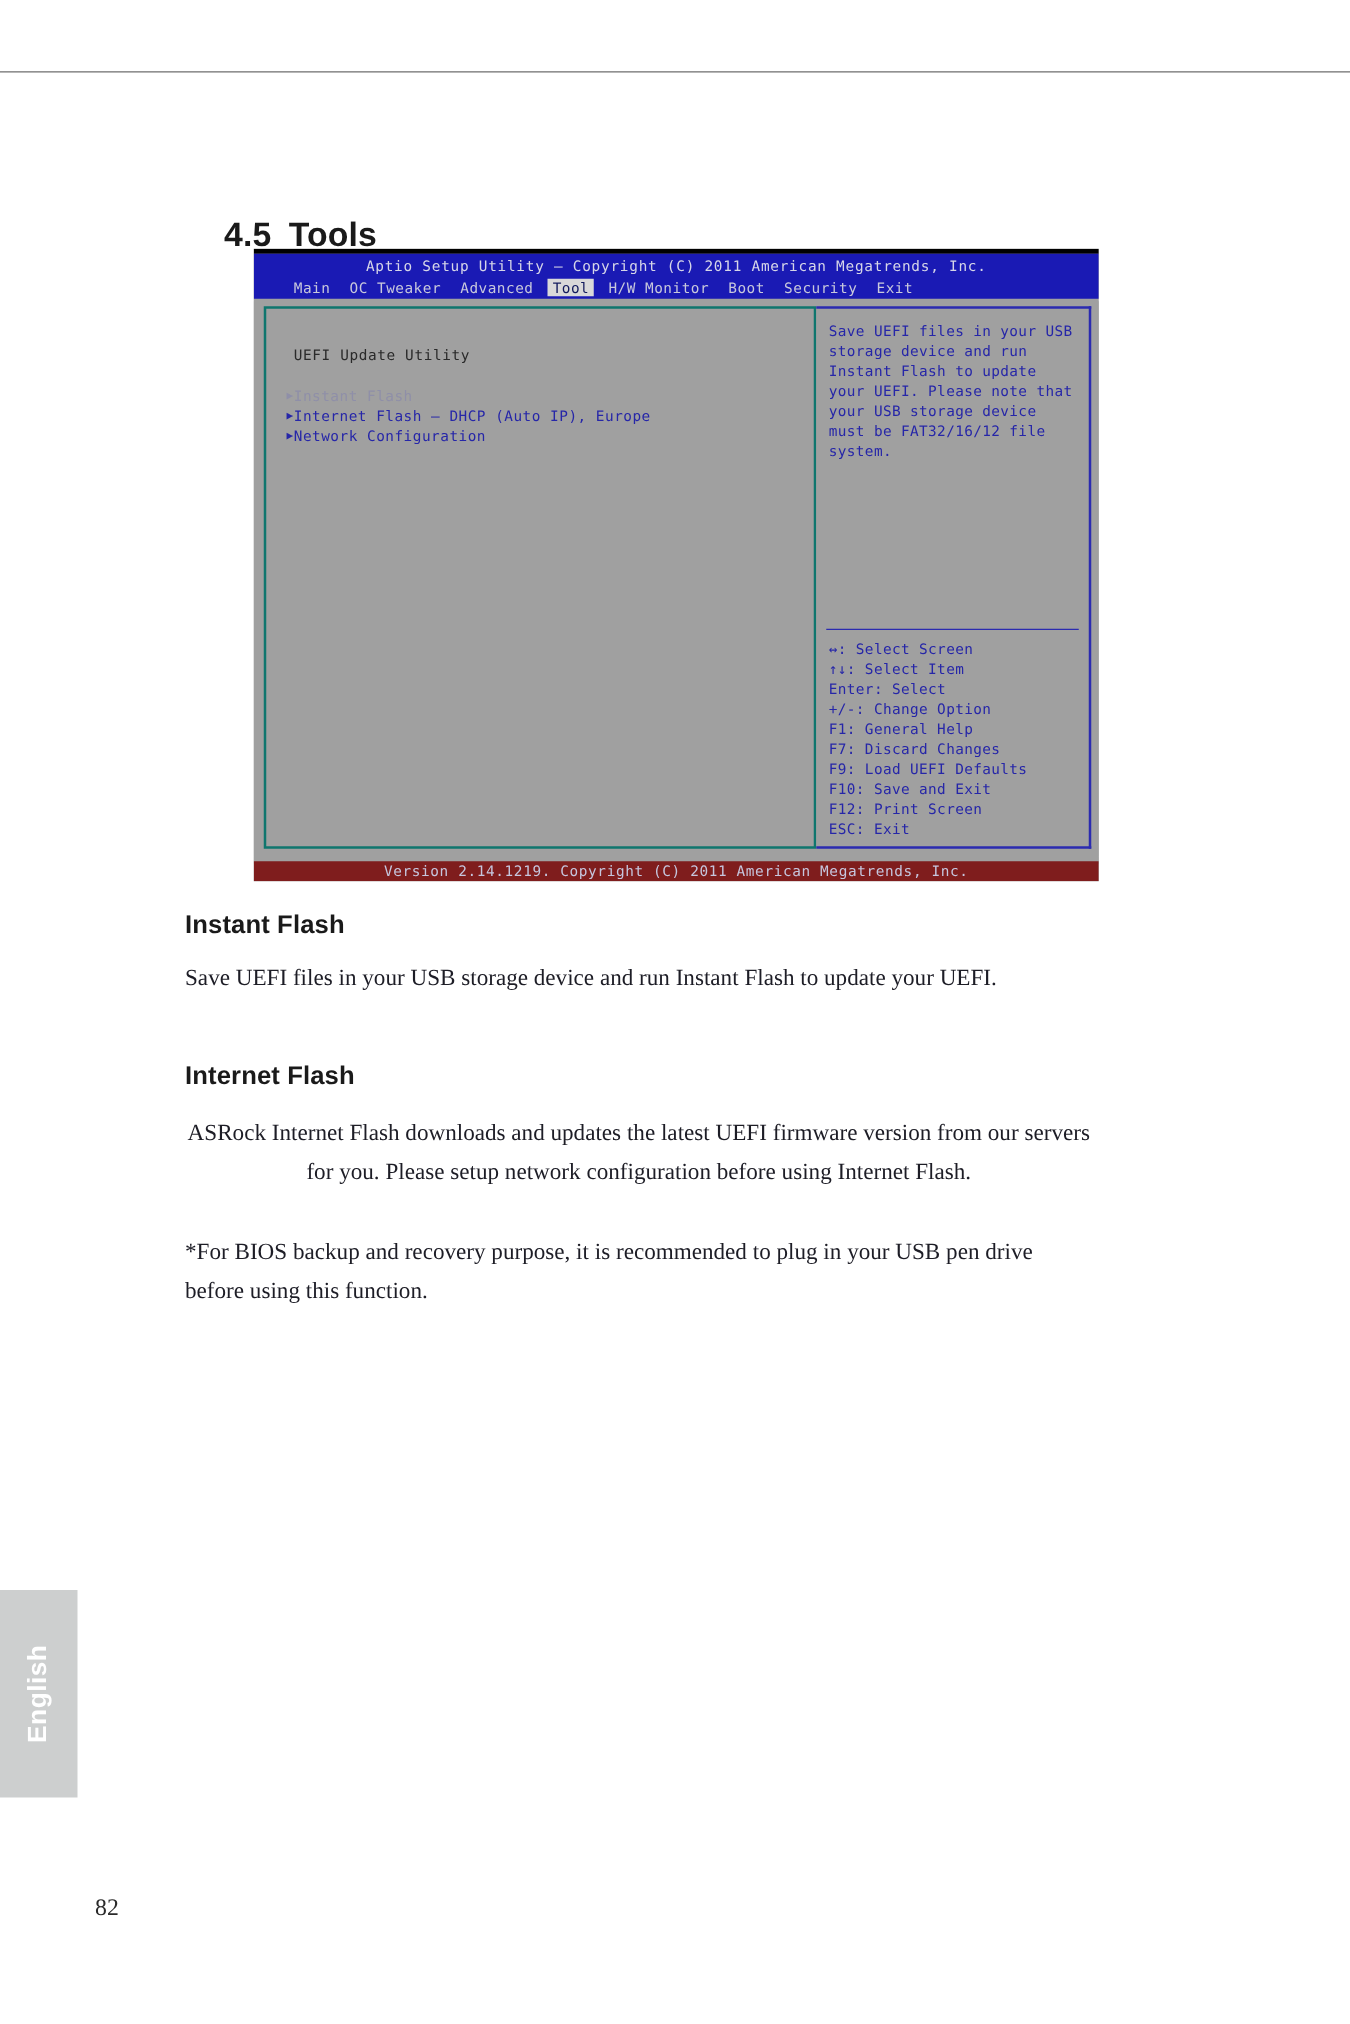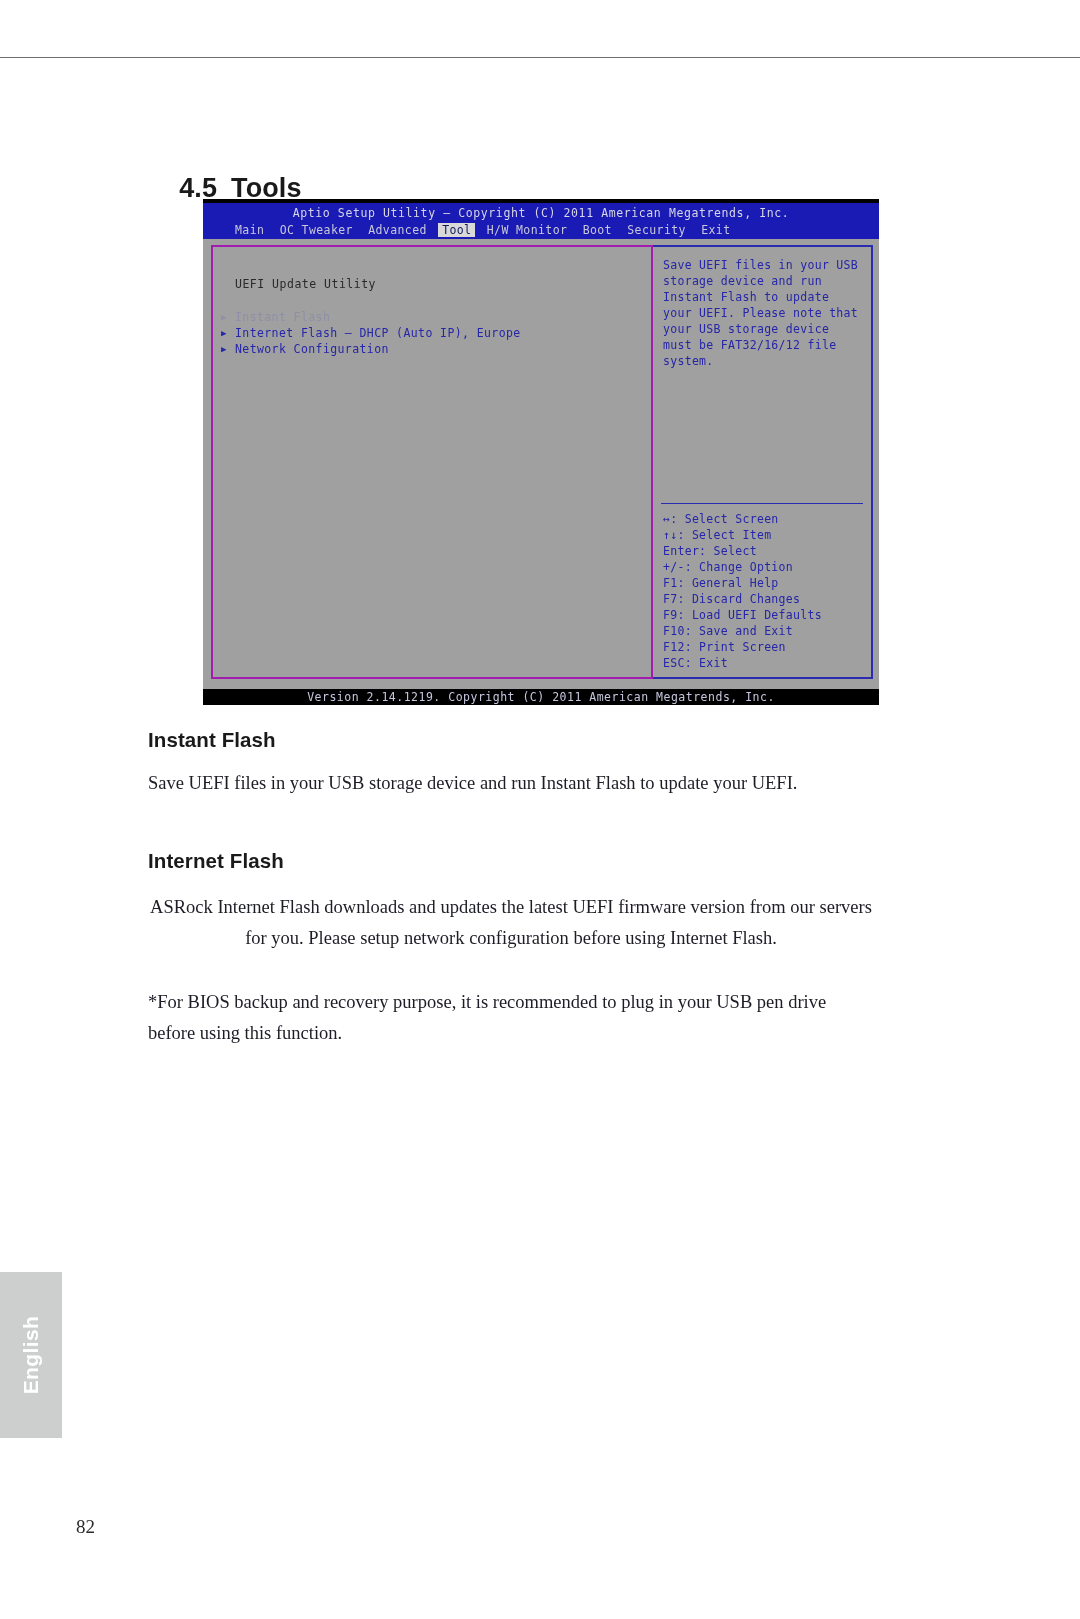--- a/index.html
+++ b/index.html
@@ -96,23 +96,24 @@
     left: 0; top: 42px;
     width: 676px;
     height: 444px;
     background: #a0a0a0;
   }
   .panel-left {
     position: absolute;
     left: 8px; top: 4px;
     width: 442px;
     height: 434px;
-    border: 2px solid #a21caf;
+    border: 2px solid #0f766e;
     box-sizing: border-box;
     background: #a0a0a0;
+    text-align: right;
   }
   .panel-right {
     position: absolute;
     left: 450px; top: 4px;
     width: 220px;
     height: 434px;
     border: 2px solid #2b2bb0;
     border-left: none;
     box-sizing: border-box;
     background: #a0a0a0;
@@ -187,21 +188,21 @@
   .bios-footer-sep {
     position: absolute;
     left: 0; top: 486px;
     width: 676px; height: 6px;
     background: #a0a0a0;
   }
   .bios-footer {
     position: absolute;
     left: 0; top: 490px;
     width: 676px; height: 16px;
-    background: #000000;
+    background: #7f1d1d;
     color: #c6c6de;
     font-size: 11.5px;
     letter-spacing: 0.5px;
     text-align: center;
     line-height: 16px;
     white-space: pre;
   }
 
   
   .sub-head {

